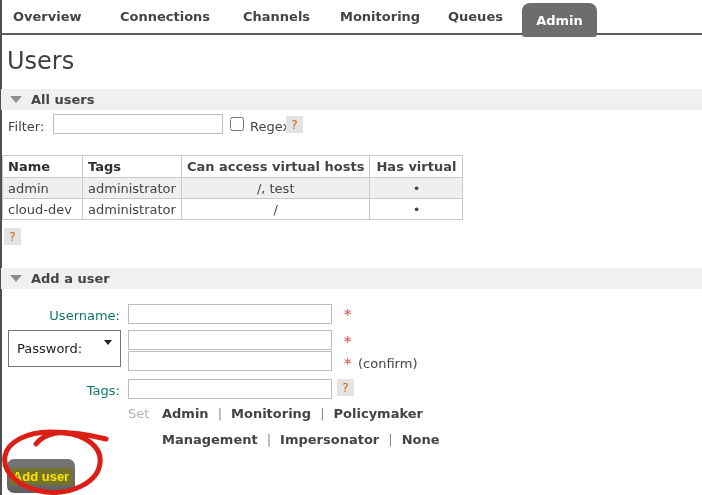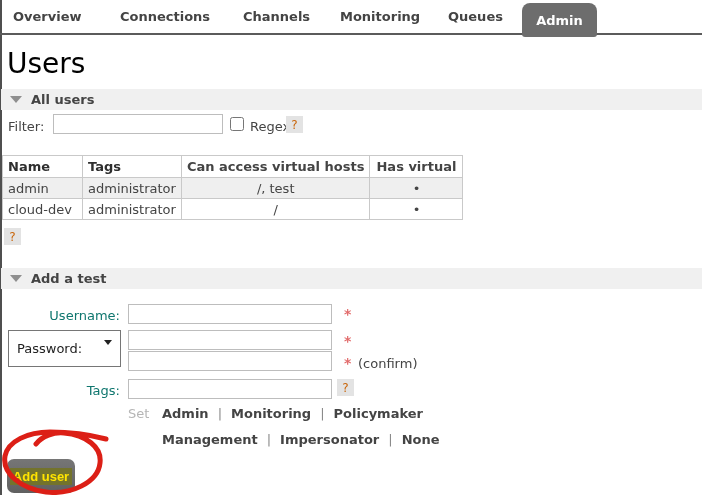--- a/index.html
+++ b/index.html
@@ -14,21 +14,21 @@
 
   
   .tab { top:9px; font-weight:bold; color:#444; font-size:13px; cursor:pointer; white-space:nowrap; z-index:3;}
   .tab-admin {
     left:522px; top:3px; width:75px; height:34px; background:#6d6d6d;
     border-radius:8px 8px 3px 3px; color:#fff; font-weight:bold; font-size:13px;
     display:flex; align-items:center; justify-content:center; z-index:2;
   }
   .tab-rule { left:0; top:33px; width:702px; height:2px; background:#5b5b5b; z-index:1; }
 
-  h1.page-title { left:7px; top:47px; font-size:28px; font-weight:400; color:#000000; letter-spacing:0px; }
+  h1.page-title { left:7px; top:47px; font-size:24px; font-weight:400; color:#404040; letter-spacing:0px; }
 
   .section-bar {
     left:1px; top:0; width:701px; height:21px; background:#f0f0f0;
     display:flex; align-items:center; cursor:pointer;
   }
   .tri-down {
     width:0; height:0; margin-left:9px;
     border-left:6px solid transparent; border-right:6px solid transparent;
     border-top:7px solid #8f8f8f;
   }
@@ -142,21 +142,21 @@
       <td class="center">/</td>
       <td class="center">•</td>
     </tr>
   </tbody>
 </table>
 
 <button class="abs help-btn" style="left:4px; top:228px">?</button>
 
 <div class="abs section-bar" style="top:268px">
   <span class="tri-down"></span>
-  <span class="section-title">Add a test</span>
+  <span class="section-title">Add a user</span>
 </div>
 
 <label class="abs form-label" style="left:0; top:308px">Username:</label>
 <input class="abs txt-input" style="left: 128px; top: 304px; width: 204px;" type="text" value="">
 <span class="abs req" style="left:344px; top:306px">*</span>
 
 <div class="abs fake-select">
   <span class="sel-text">Password:</span>
   <span class="sel-arrow"></span>
 </div>

